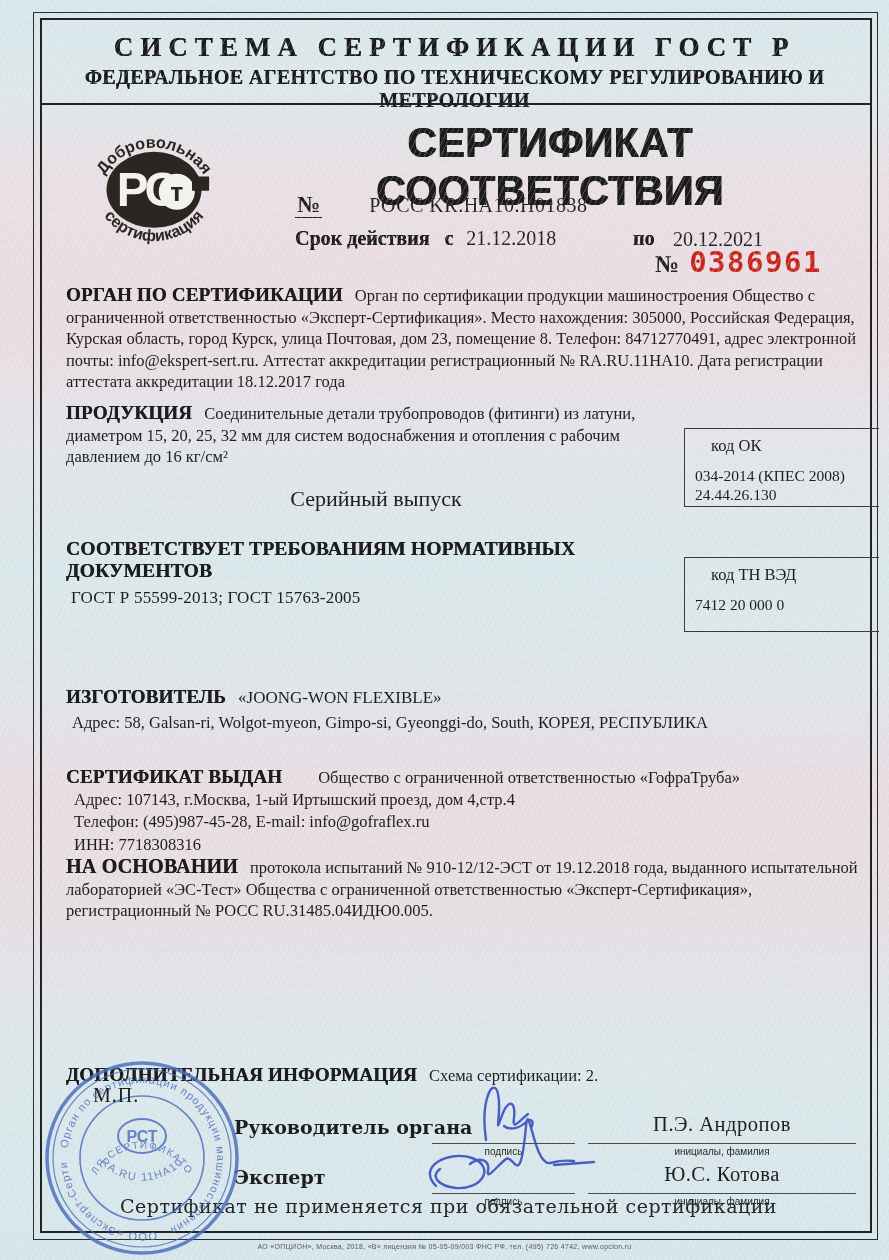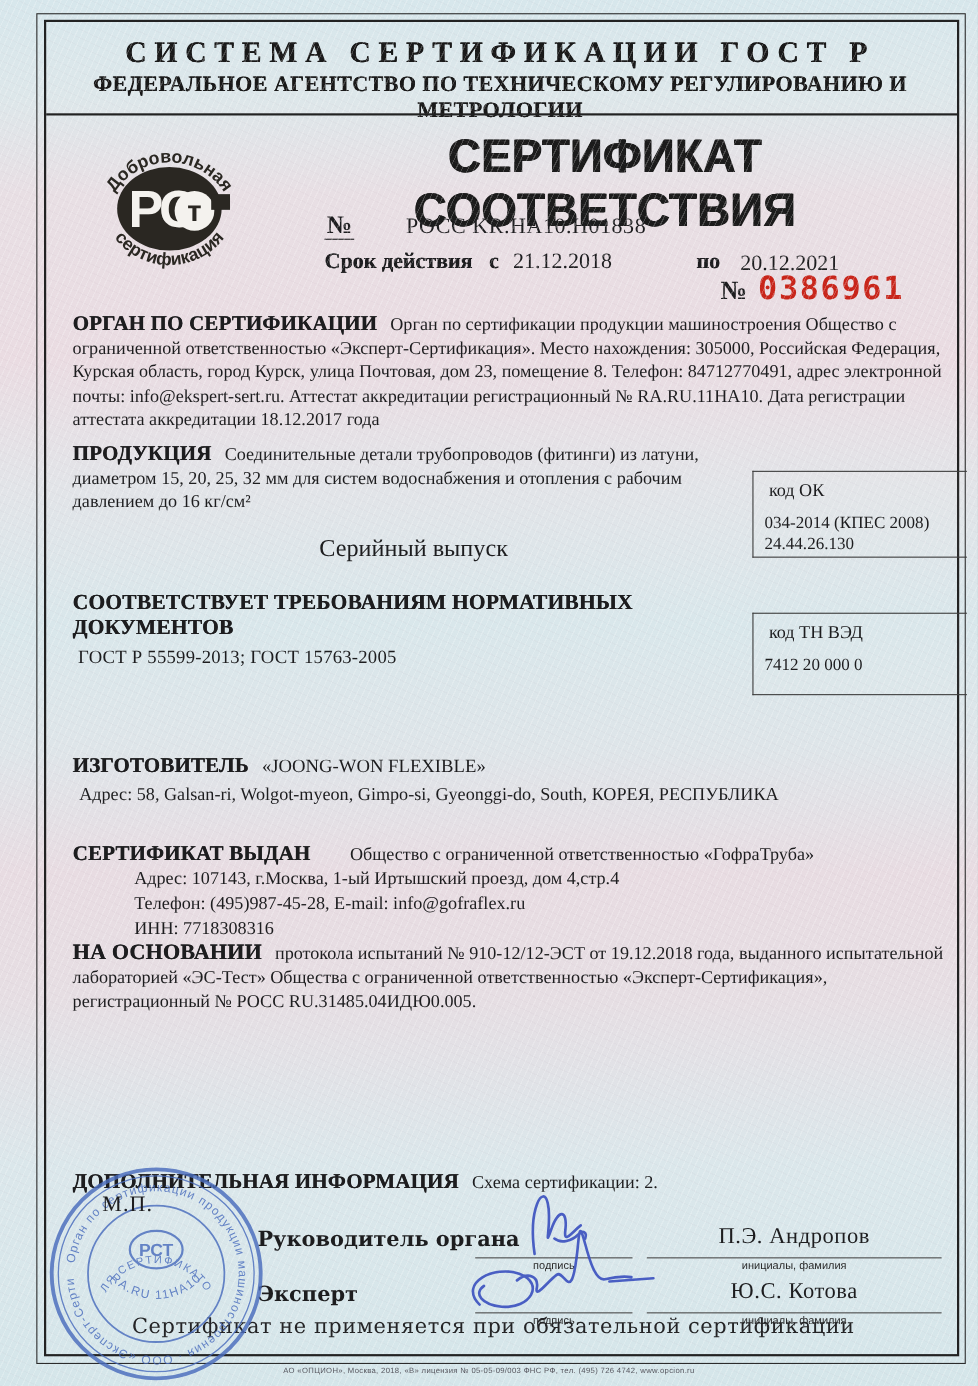--- a/index.html
+++ b/index.html
@@ -63,35 +63,35 @@
 
   .sec{position:absolute;z-index:2;}
   .sec p{margin:0;font-size:16.5px;line-height:21.5px;}
   .lbl{font-weight:bold;font-size:19px;letter-spacing:.2px;text-shadow:.3px 0 currentColor;margin-right:12px;}
 
   .organ{left:66px;top:284px;width:794px;}
   .production{left:66px;top:402px;width:620px;}
   .prod-serial{font-size:22px;margin-top:18px;text-align:center;}
   .codebox{position:absolute;left:684px;width:176px;border:1px solid #3c3c3c;border-right:none;
     padding:7px 8px 8px 10px;z-index:2;background:rgba(255,255,255,0.04);}
-  .codebox .cb-lbl{font-size:16.5px;margin:0 0 10px 4px;}
+  .codebox .cb-lbl{font-size:16.5px;margin:0 0 10px 16px;}
   .codebox .cb-line{font-size:15.5px;line-height:19px;}
   .box-ok{top:428px;height:62px;}
   .box-tn{top:557px;height:58px;}
 
   .conformity{left:66px;top:538px;width:600px;}
   .conf-lbl{font-weight:bold;font-size:19.5px;letter-spacing:.2px;text-shadow:.3px 0 currentColor;}
   .conf-text{font-size:17px;margin-top:6px;padding-left:5px;letter-spacing:.2px;}
 
   .manufacturer{left:66px;top:686px;width:794px;}
   .manuf-name{font-size:17px;}
   .manuf-addr{font-size:16.5px;margin-top:4px;padding-left:6px;}
 
   .issued{left:66px;top:766px;width:794px;}
-  .issued .iss-line{font-size:16.5px;line-height:22.5px;padding-left:8px;margin-left:48px;}
+  .issued .iss-line{font-size:16.5px;line-height:22.5px;padding-left:8px;}
   .issued .iss-name{font-size:16.5px;margin-left:24px;}
 
   .basis{left:66px;top:856px;width:808px;}
   .basis .lbl{font-size:20px;}
 
   .additional{left:66px;top:1028px;width:794px;margin-top:36px;}
   .additional .lbl{font-size:19px;}
   .add-text{font-size:16.5px;}
 
   .mp{position:absolute;left:93px;top:1084px;font-size:20px;letter-spacing:1px;z-index:4;}

